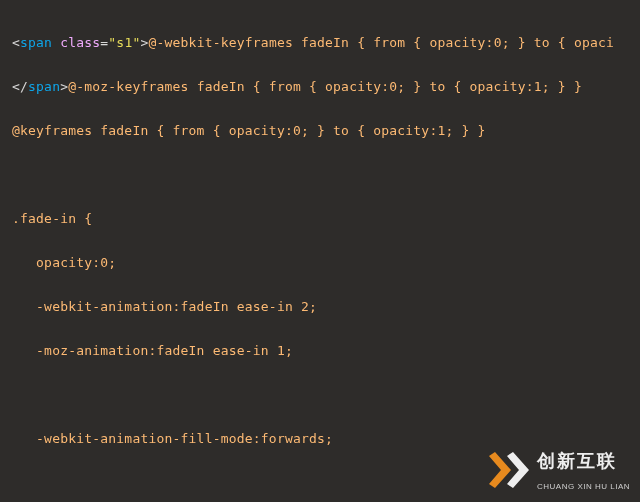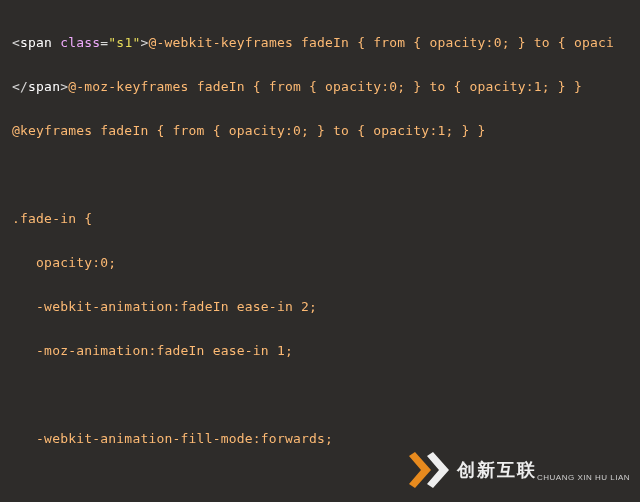--- a/index.html
+++ b/index.html
@@ -14,21 +14,21 @@
     overflow: hidden;
     position: relative;
   }
   .code-block {
     padding: 10px 12px;
     line-height: 22px;
     white-space: pre;
     letter-spacing: 0.2px;
   }
   .tag-bracket { color: #d8d8d8; }
-  .tag-name { color: #ffffff; }
+  .tag-name { color: #0ea5e9; }
   .attr-name { color: #f0abfc; }
   .attr-eq { color: #d8d8d8; }
   .attr-val { color: #e6db5a; }
   .plain { color: #fdba74; }
 
   .blank-line { height: 22px; }
 
   
   .watermark {
     position: absolute;
@@ -40,20 +40,21 @@
     opacity: 0.92;
     pointer-events: none;
   }
   .wm-icon {
     width: 46px;
     height: 46px;
     flex: 0 0 auto;
   }
   .wm-text {
     display: flex;
+    flex-direction: column;
     line-height: 1;
   }
   .wm-cn {
     font-family: "Microsoft YaHei", "SimHei", sans-serif;
     font-size: 18px;
     color: #fff;
     letter-spacing: 2px;
     font-weight: 600;
   }
   .wm-en {

